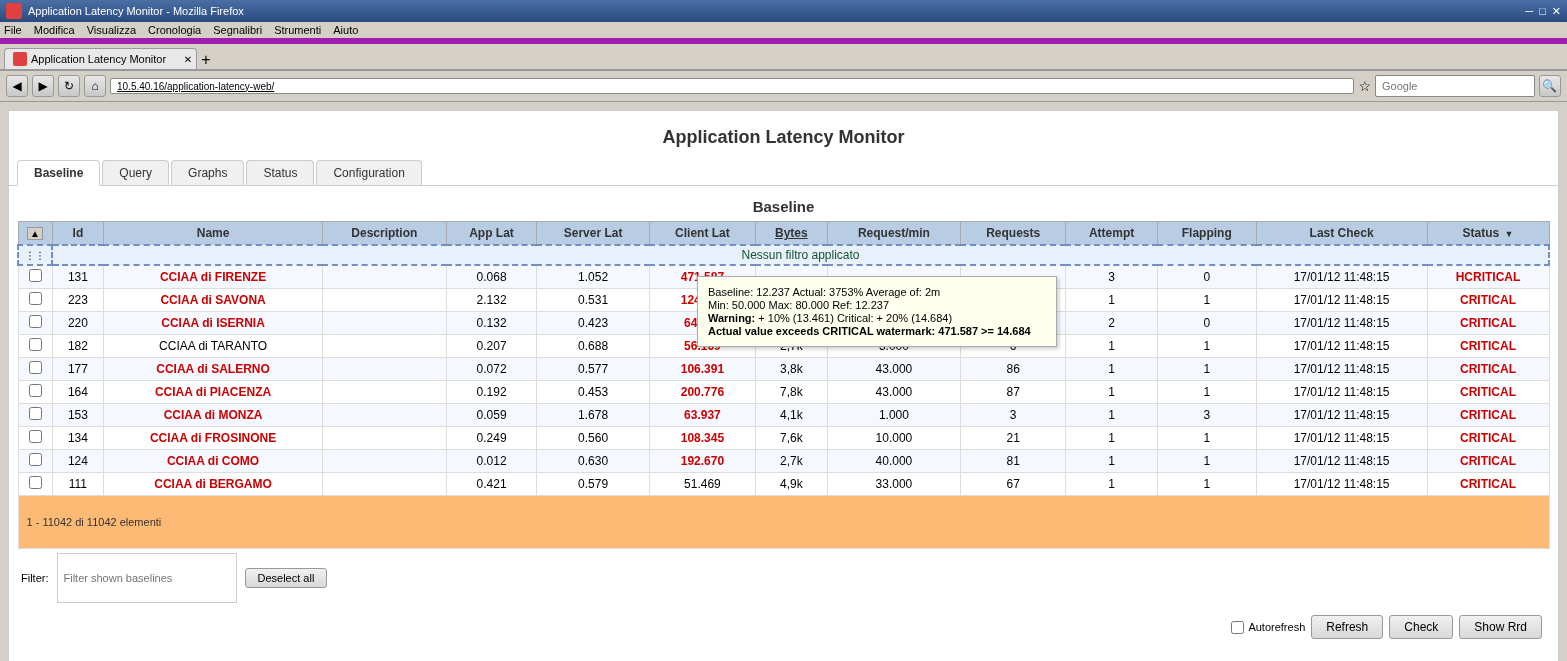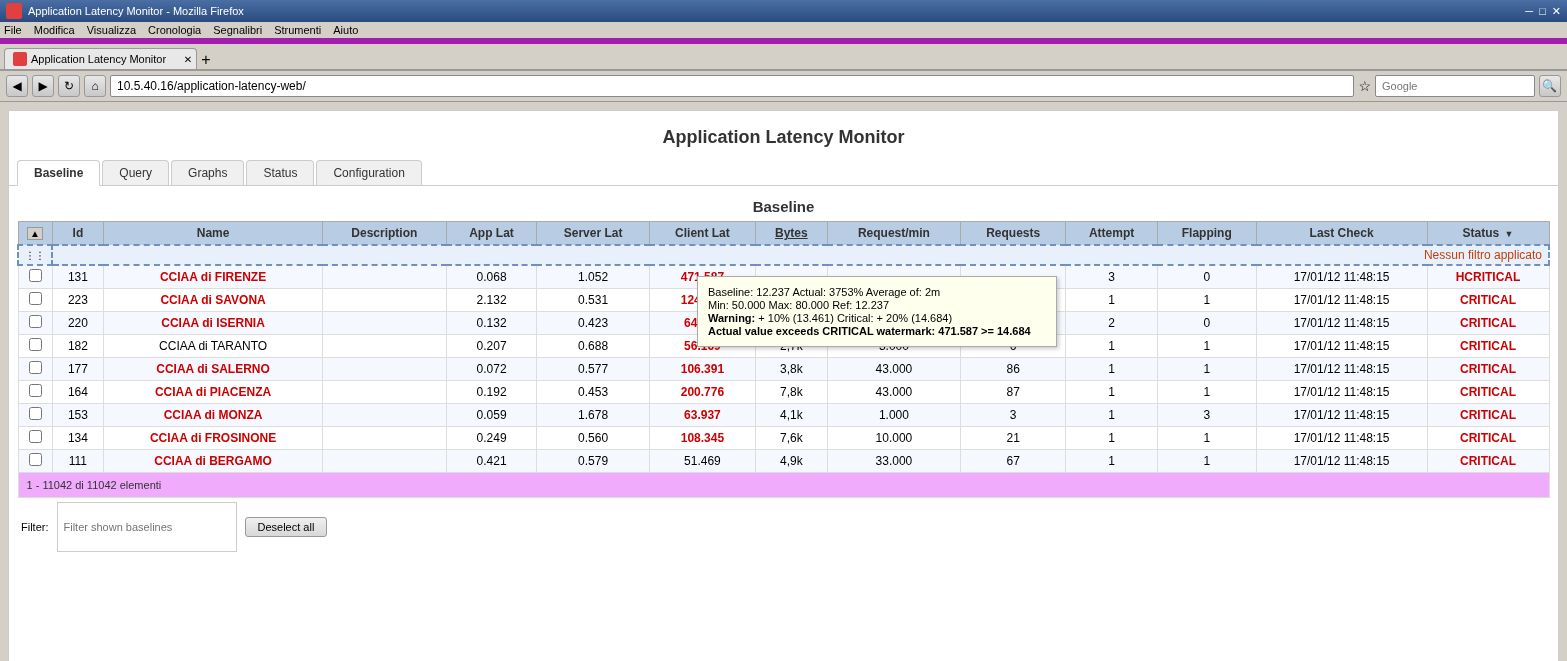--- a/index.html
+++ b/index.html
@@ -62,26 +62,27 @@
       width: 22px;
       height: 22px;
       cursor: pointer;
       font-size: 12px;
       display: flex;
       align-items: center;
       justify-content: center;
     }
     .url-bar {
       flex: 1;
-      height: 22px;
+      height: 16px;
       border: 1px solid #888;
       border-radius: 2px;
       padding: 0 6px;
-      font-size: 12px;
+      font-size: 10px;
       background: white;
+      text-decoration: underline;
     }
     .search-bar {
       width: 160px;
       height: 22px;
       border: 1px solid #888;
       border-radius: 2px;
       padding: 0 6px;
       font-size: 11px;
       background: white;
     }
@@ -323,21 +324,21 @@
           <th style="cursor:pointer;">Attempt</th>
           <th style="cursor:pointer;">Flapping</th>
           <th style="cursor:pointer;">Last Check</th>
           <th style="cursor:pointer;">Status <span class="sort-icon">▼</span></th>
         </tr>
       </thead>
       <tbody id="table-body">
 
         <tr class="filter-row">
           <td style="cursor:pointer; font-size:10px;">⋮⋮</td>
-          <td colspan="13" style="text-align:right; color:#c2410c;">Nessun filtro applicato</td>
+          <td colspan="13" style="text-align:center; color:#14532d;">Nessun filtro applicato</td>
         </tr>
       <tr>
       <td class="checkbox-cell"><input type="checkbox" style=""></td>
       <td>131</td>
       <td class="name-cell red">CCIAA di FIRENZE</td>
       <td></td>
       <td>0.068</td>
       <td>1.052</td>
       <td class="red">471.587</td>
       <td></td>
@@ -455,40 +456,65 @@
       <td>7,6k</td>
       <td>10.000</td>
       <td>21</td>
       <td>1</td>
       <td>1</td>
       <td>17/01/12 11:48:15</td>
       <td class="status-critical">CRITICAL</td>
     </tr>
           <tr>
       <td class="checkbox-cell"><input type="checkbox" style=""></td>
+      <td>124</td>
+      <td class="name-cell red">CCIAA di COMO</td>
+      <td></td>
+      <td>0.012</td>
+      <td>0.630</td>
+      <td class="red">192.670</td>
+      <td>2,7k</td>
+      <td>40.000</td>
+      <td>81</td>
+      <td>1</td>
+      <td>1</td>
+      <td>17/01/12 11:48:15</td>
+      <td class="status-critical">CRITICAL</td>
+    </tr>
+          <tr>
+      <td class="checkbox-cell"><input type="checkbox" style=""></td>
       <td>111</td>
       <td class="name-cell red">CCIAA di BERGAMO</td>
       <td></td>
       <td>0.421</td>
       <td>0.579</td>
       <td class="">51.469</td>
       <td>4,9k</td>
       <td>33.000</td>
       <td>67</td>
       <td>1</td>
       <td>1</td>
       <td>17/01/12 11:48:15</td>
       <td class="status-critical">CRITICAL</td>
     </tr>
           <tr>
-            <td colspan="14" style="text-align:left; padding:6px 8px; font-size:11px; color:#333; background:#f0abfc; border-top:1px solid #ccc;">1 - 11042 di 11042 elementi</td>
+            <td colspan="14" style="text-align:left; padding:20px 8px; font-size:11px; color:#333; background:#fdba74; border-top:1px solid #ccc;">1 - 11042 di 11042 elementi</td>
           </tr>
         </tbody>
     </table>
   </div>
 
   <div class="filter-section">
     <span style="font-size:11px;">Filter:</span>
     <input class="filter-input" type="text" placeholder="Filter shown baselines" style="">
     <button class="deselect-btn">Deselect all</button>
   </div>
 
+  <div class="bottom-buttons">
+    <label class="autorefresh-label">
+      <input type="checkbox" style="">
+      <span>Autorefresh</span>
+    </label>
+    <button class="action-btn">Refresh</button>
+    <button class="action-btn">Check</button>
+    <button class="action-btn">Show Rrd</button>
+  </div>
 </div>
 
 </body></html>

